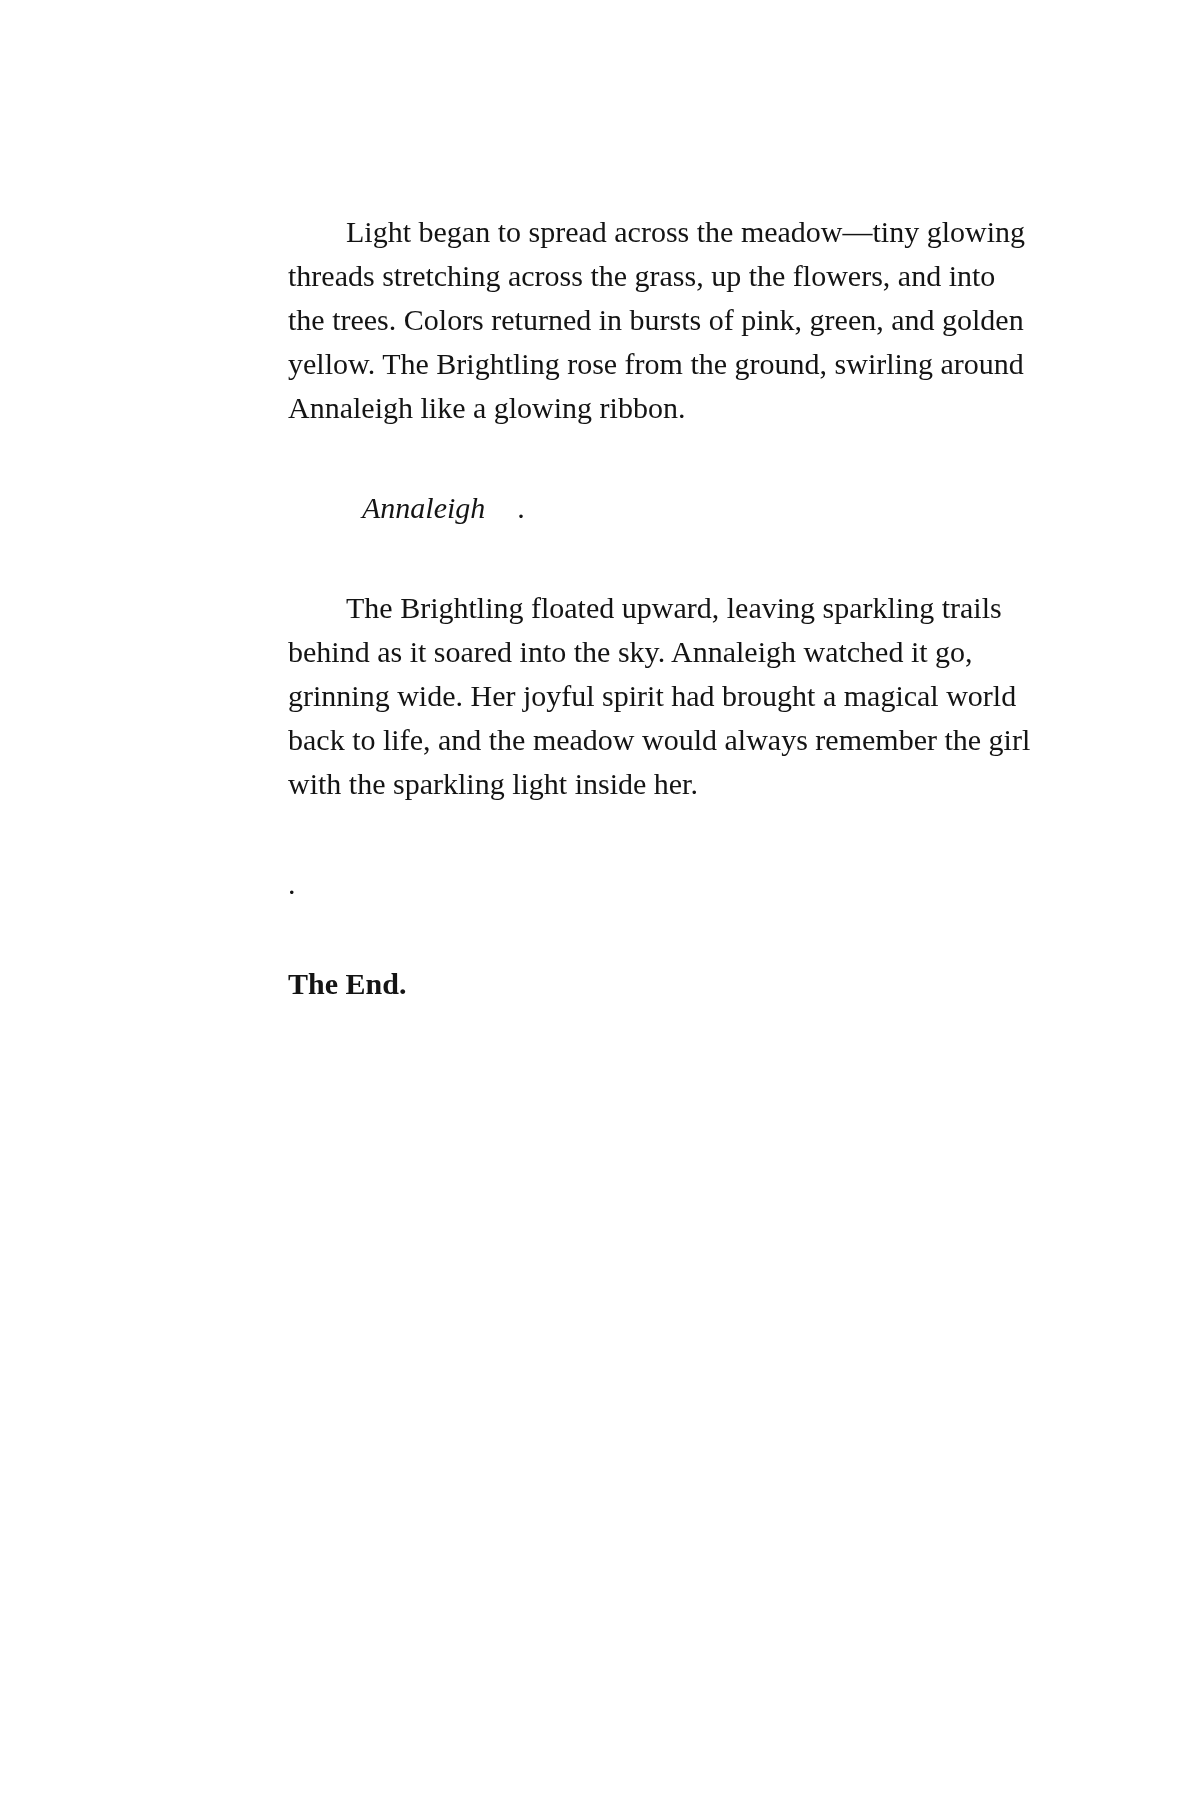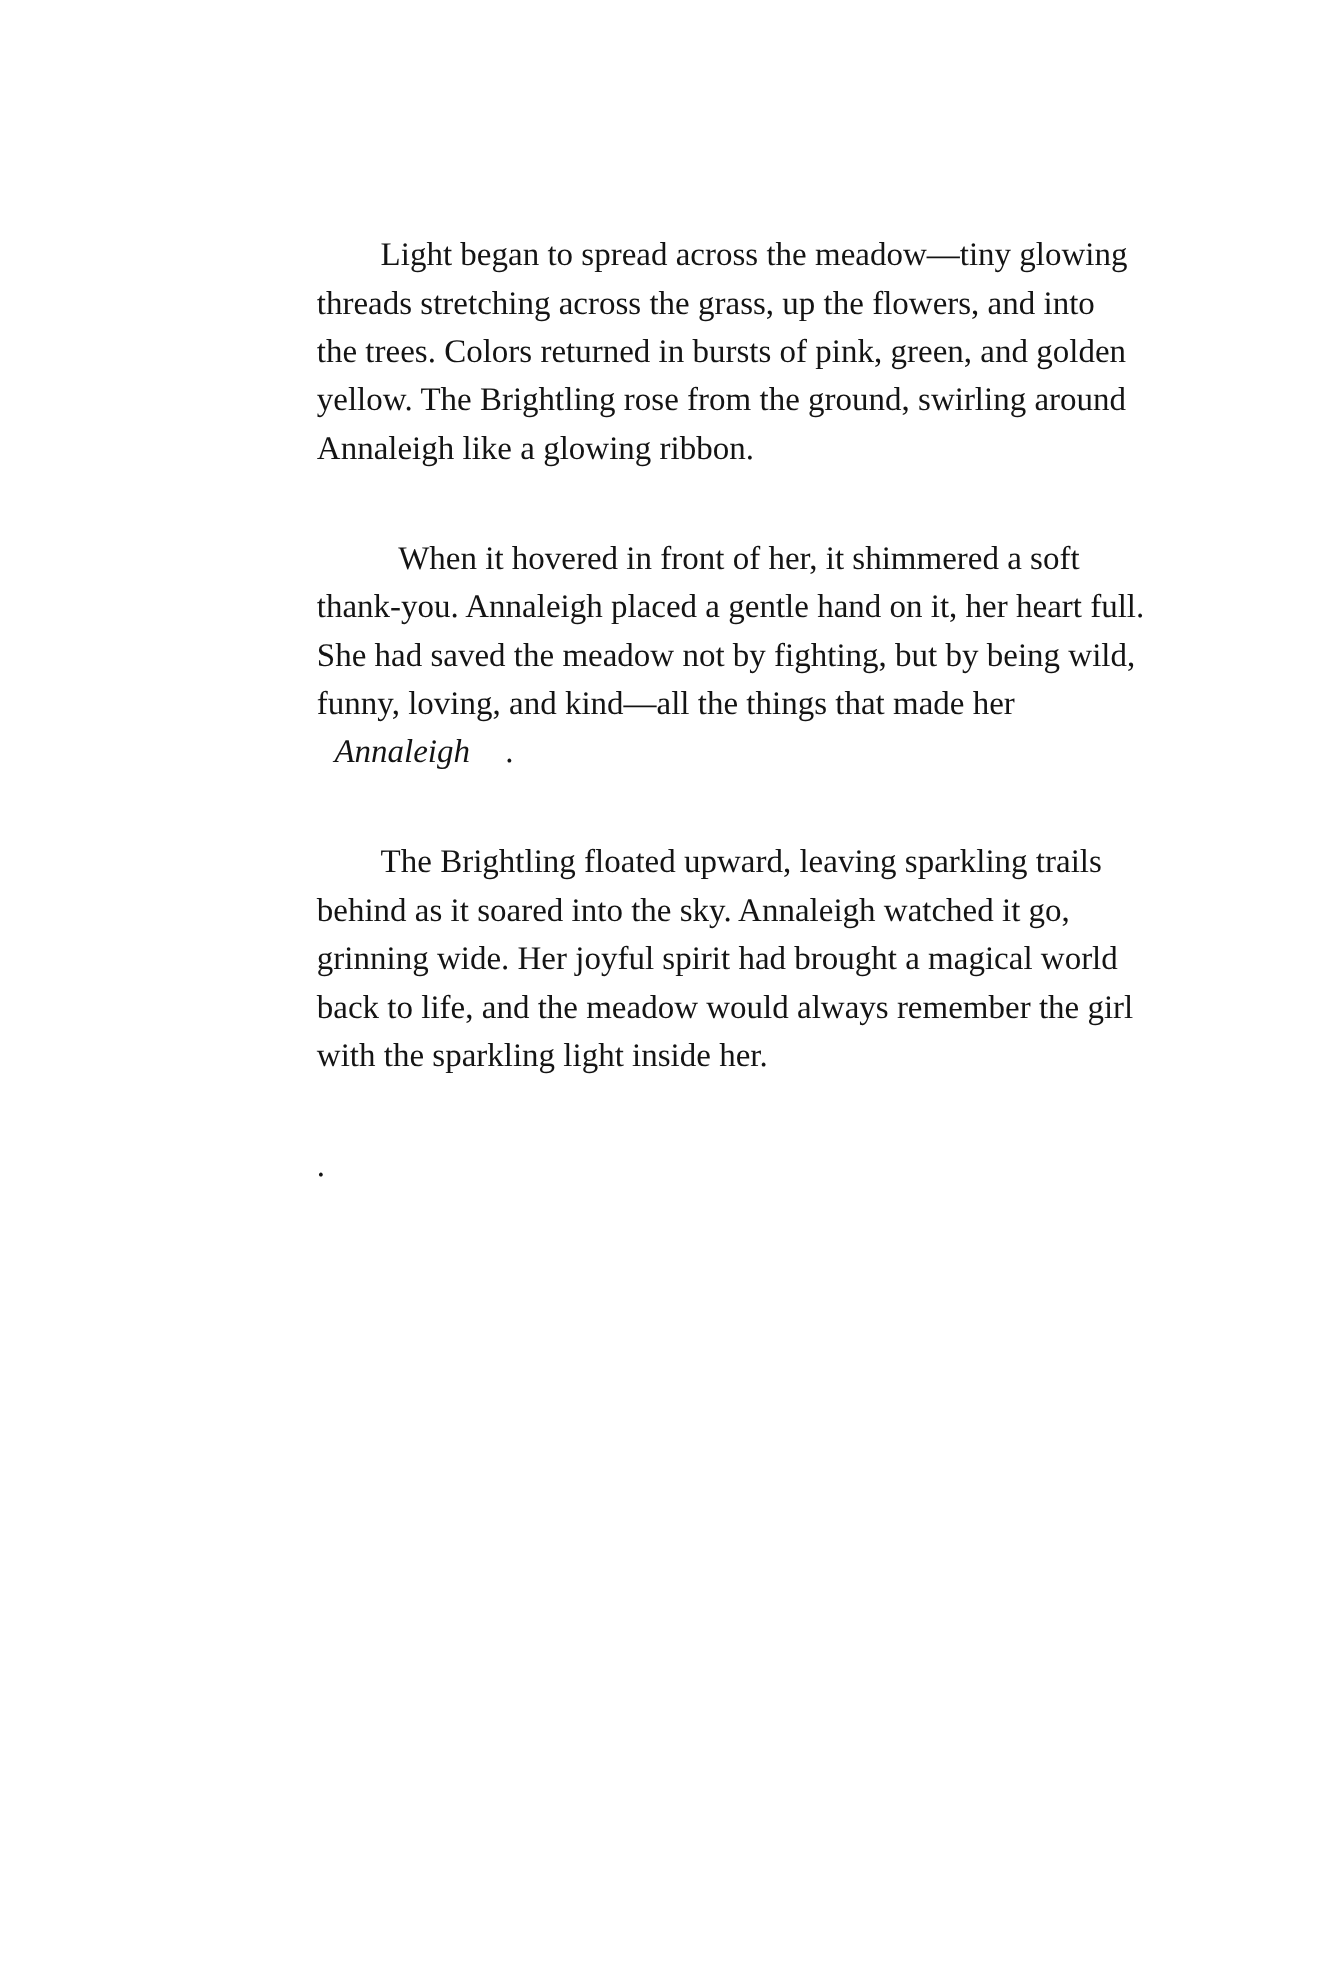--- a/index.html
+++ b/index.html
@@ -43,25 +43,22 @@
 </head>
 <body>
 
 <div class="page">
   <div class="content">
     <p class="para">Light began to spread across the meadow—tiny glowing
 threads stretching across the grass, up the flowers, and into
 the trees. Colors returned in bursts of pink, green, and golden
 yellow. The Brightling rose from the ground, swirling around
 Annaleigh like a glowing ribbon.</p>
-    <p class="para"><span>When it hovered in front of her, it shimmered a soft
-thank-you. Annaleigh placed a gentle hand on it, her heart full.
-She had saved the meadow not by fighting, but by being wild,
-funny, loving, and kind—all the things that made her
-</span><em class="italic">Annaleigh</em><span>.</span></p>
+    <p class="para"><em class="italic">Annaleigh</em><span>.</span></p>
     <p class="para">The Brightling floated upward, leaving sparkling trails
 behind as it soared into the sky. Annaleigh watched it go,
 grinning wide. Her joyful spirit had brought a magical world
 back to life, and the meadow would always remember the girl
 with the sparkling light inside her.</p>
     <p class="para no-indent">.</p>
+    <p class="para no-indent the-end">The End.</p>
   </div>
 </div>
 
 </body></html>

